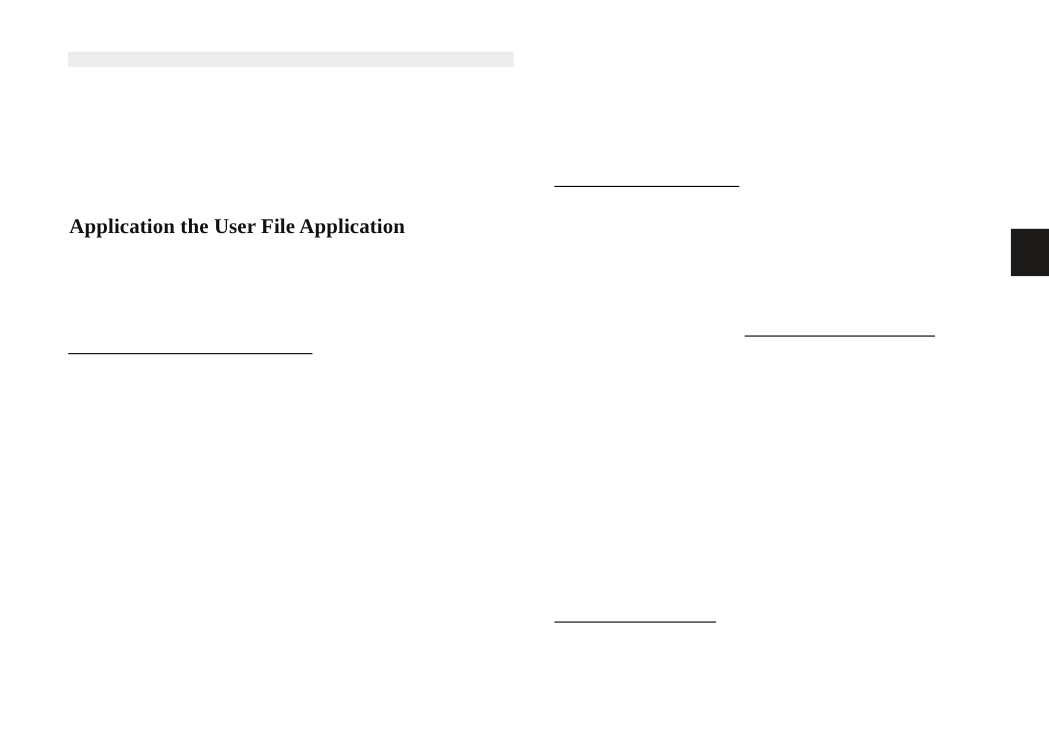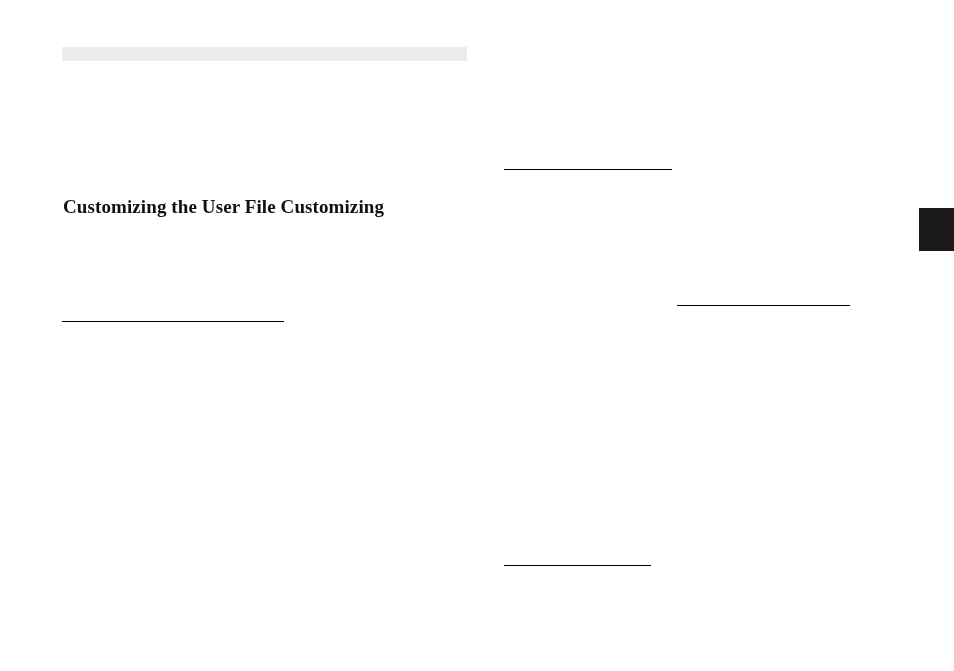--- a/index.html
+++ b/index.html
@@ -65,20 +65,20 @@
     width: 35px;
     height: 43px;
     background: #1c1a19;
   }
 </style>
 </head>
 <body>
 
 <div class="grey-bar"></div>
 
-<h2 class="heading">Customizing the User File Customizing</h2>
+<h2 class="heading">Application the User File Application</h2>
 
 <div class="rule-1"></div>
 <div class="rule-2"></div>
 <div class="rule-3"></div>
 <div class="rule-4"></div>
 
 <div class="side-tab"></div>
 
 </body></html>

